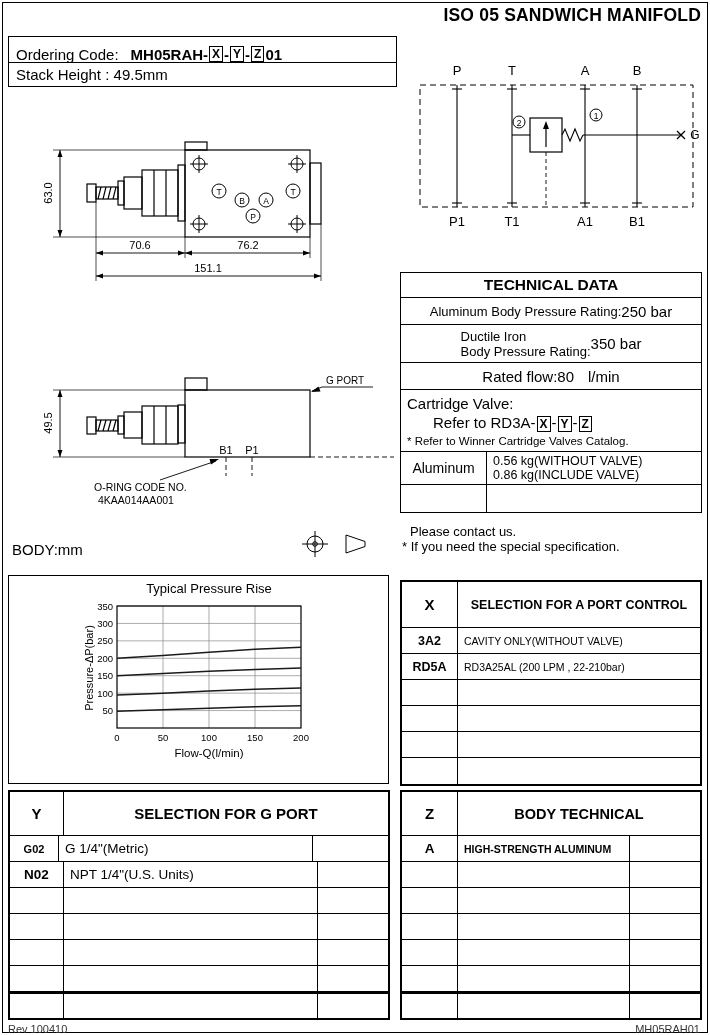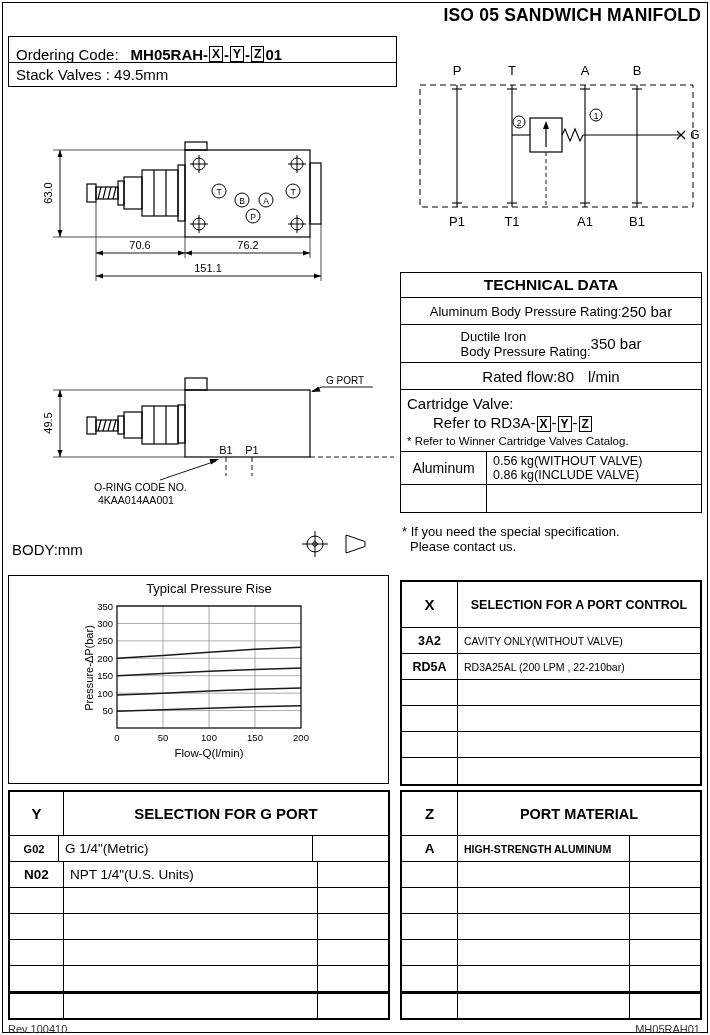--- a/index.html
+++ b/index.html
@@ -63,21 +63,21 @@
       <span>MH05RAH-</span>
       <span class="lbox">X</span>
       <span>-</span>
       <span class="lbox">Y</span>
       <span>-</span>
       <span class="lbox">Z</span>
       <span>01</span>
     </span>
 </div>
 <div class="obox" style="top:62px;height:25px">
-  <span class="o-label">Stack Valves : 49.5mm</span>
+  <span class="o-label">Stack Height : 49.5mm</span>
 </div>
 
 <svg class="abs" style="left:8px;top:88px" width="390" height="205" viewBox="0 0 390 205">
   <g class="ln">
     <rect x="177" y="62" width="125" height="87"></rect>
     <rect x="177" y="54" width="22" height="8"></rect>
     <rect x="302" y="75" width="11" height="61"></rect>
   </g>
   <g class="oline" stroke="#000" fill="none" stroke-width="1">
     <circle cx="191" cy="76" r="6"></circle>
@@ -286,22 +286,22 @@
         <div>0.56  kg(WITHOUT VALVE)</div>
         <div>0.86  kg(INCLUDE VALVE)</div>
       </div>
     </div>
     <div class="twr" style="height:27px">
       <div class="twm"></div>
         <div class="twk"></div>
     </div>
   </div>
   <div class="tdnote">
+    <div style="padding-left:8px">Please contact us.</div>
     <div>* If you need the special specification.</div>
-    <div style="padding-left:8px">Please contact us.</div>
   </div>
 </div>
 
 <div class="panel" style="left:8px;top:575px;width:381px;height:209px">
   <svg id="chart-svg" width="377" height="205" viewBox="0 0 377 205">
     <g id="chart-plot">
         <line x1="108" y1="134.57142857142858" x2="292" y2="134.57142857142858" stroke="#888" stroke-width="0.7"></line>
         <text x="104" y="138.07142857142858" text-anchor="end" font-size="9.5">50</text>
         <line x1="108" y1="117.14285714285714" x2="292" y2="117.14285714285714" stroke="#888" stroke-width="0.7"></line>
         <text x="104" y="120.64285714285714" text-anchor="end" font-size="9.5">100</text>
@@ -404,21 +404,21 @@
   <div class="trow" style="height:26px;border-top:2.5px solid #000">
       <div class="tc code" style="width:54px"></div>
       <div class="tc desc" style="width:254px;flex:none"></div>
       <div class="tc" style="flex:1"></div>
     </div>
 </div>
 
 <div class="tbl" style="left:400px;top:790px;width:302px">
   <div class="trow" style="height:44px">
     <div class="tc code" style="width:56px;font-size:15px">Z</div>
-    <div class="tc ttl" style="font-size:14.5px">PORT MATERIAL</div>
+    <div class="tc ttl" style="font-size:14.5px">BODY TECHNICAL</div>
   </div>
   <div class="trow" style="height:26px">
       <div class="tc code" style="width:56px;font-size:13.5px">A</div>
       <div class="tc desc" style="width:172px;flex:none;font-size:10.5px;font-weight:bold">HIGH-STRENGTH ALUMINUM</div>
       <div class="tc" style="flex:1"></div>
     </div>
   <div class="trow" style="height:26px">
       <div class="tc code" style="width:56px"></div>
       <div class="tc desc" style="width:172px;flex:none"></div>
       <div class="tc" style="flex:1"></div>

